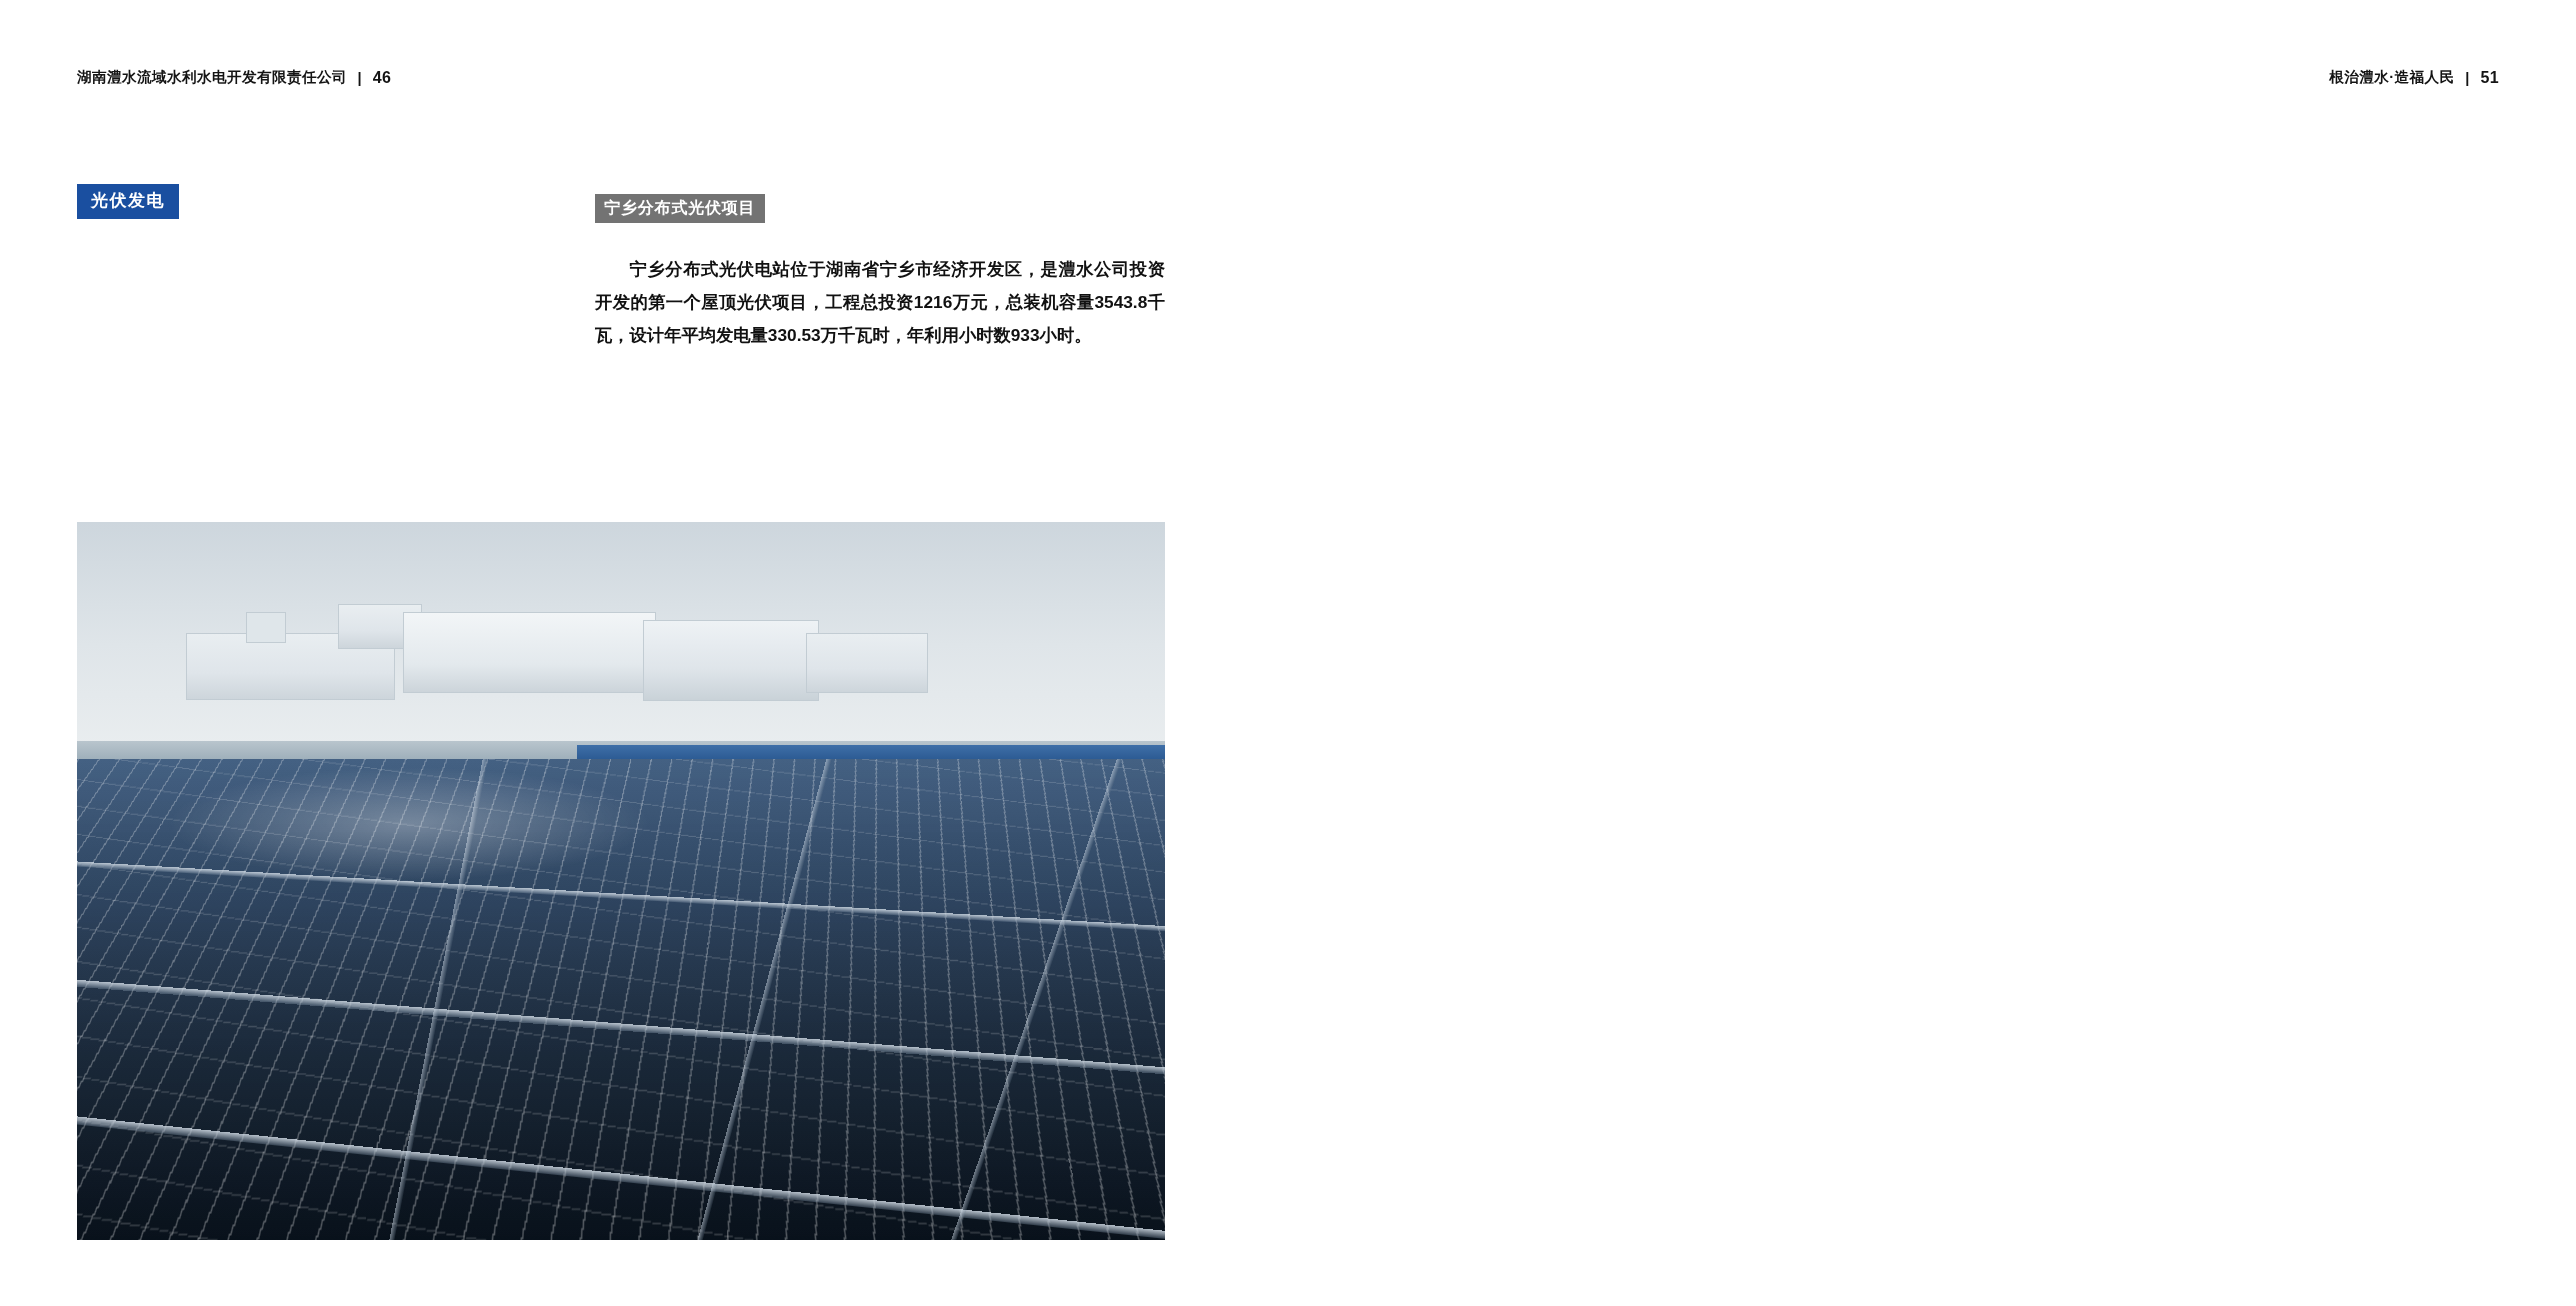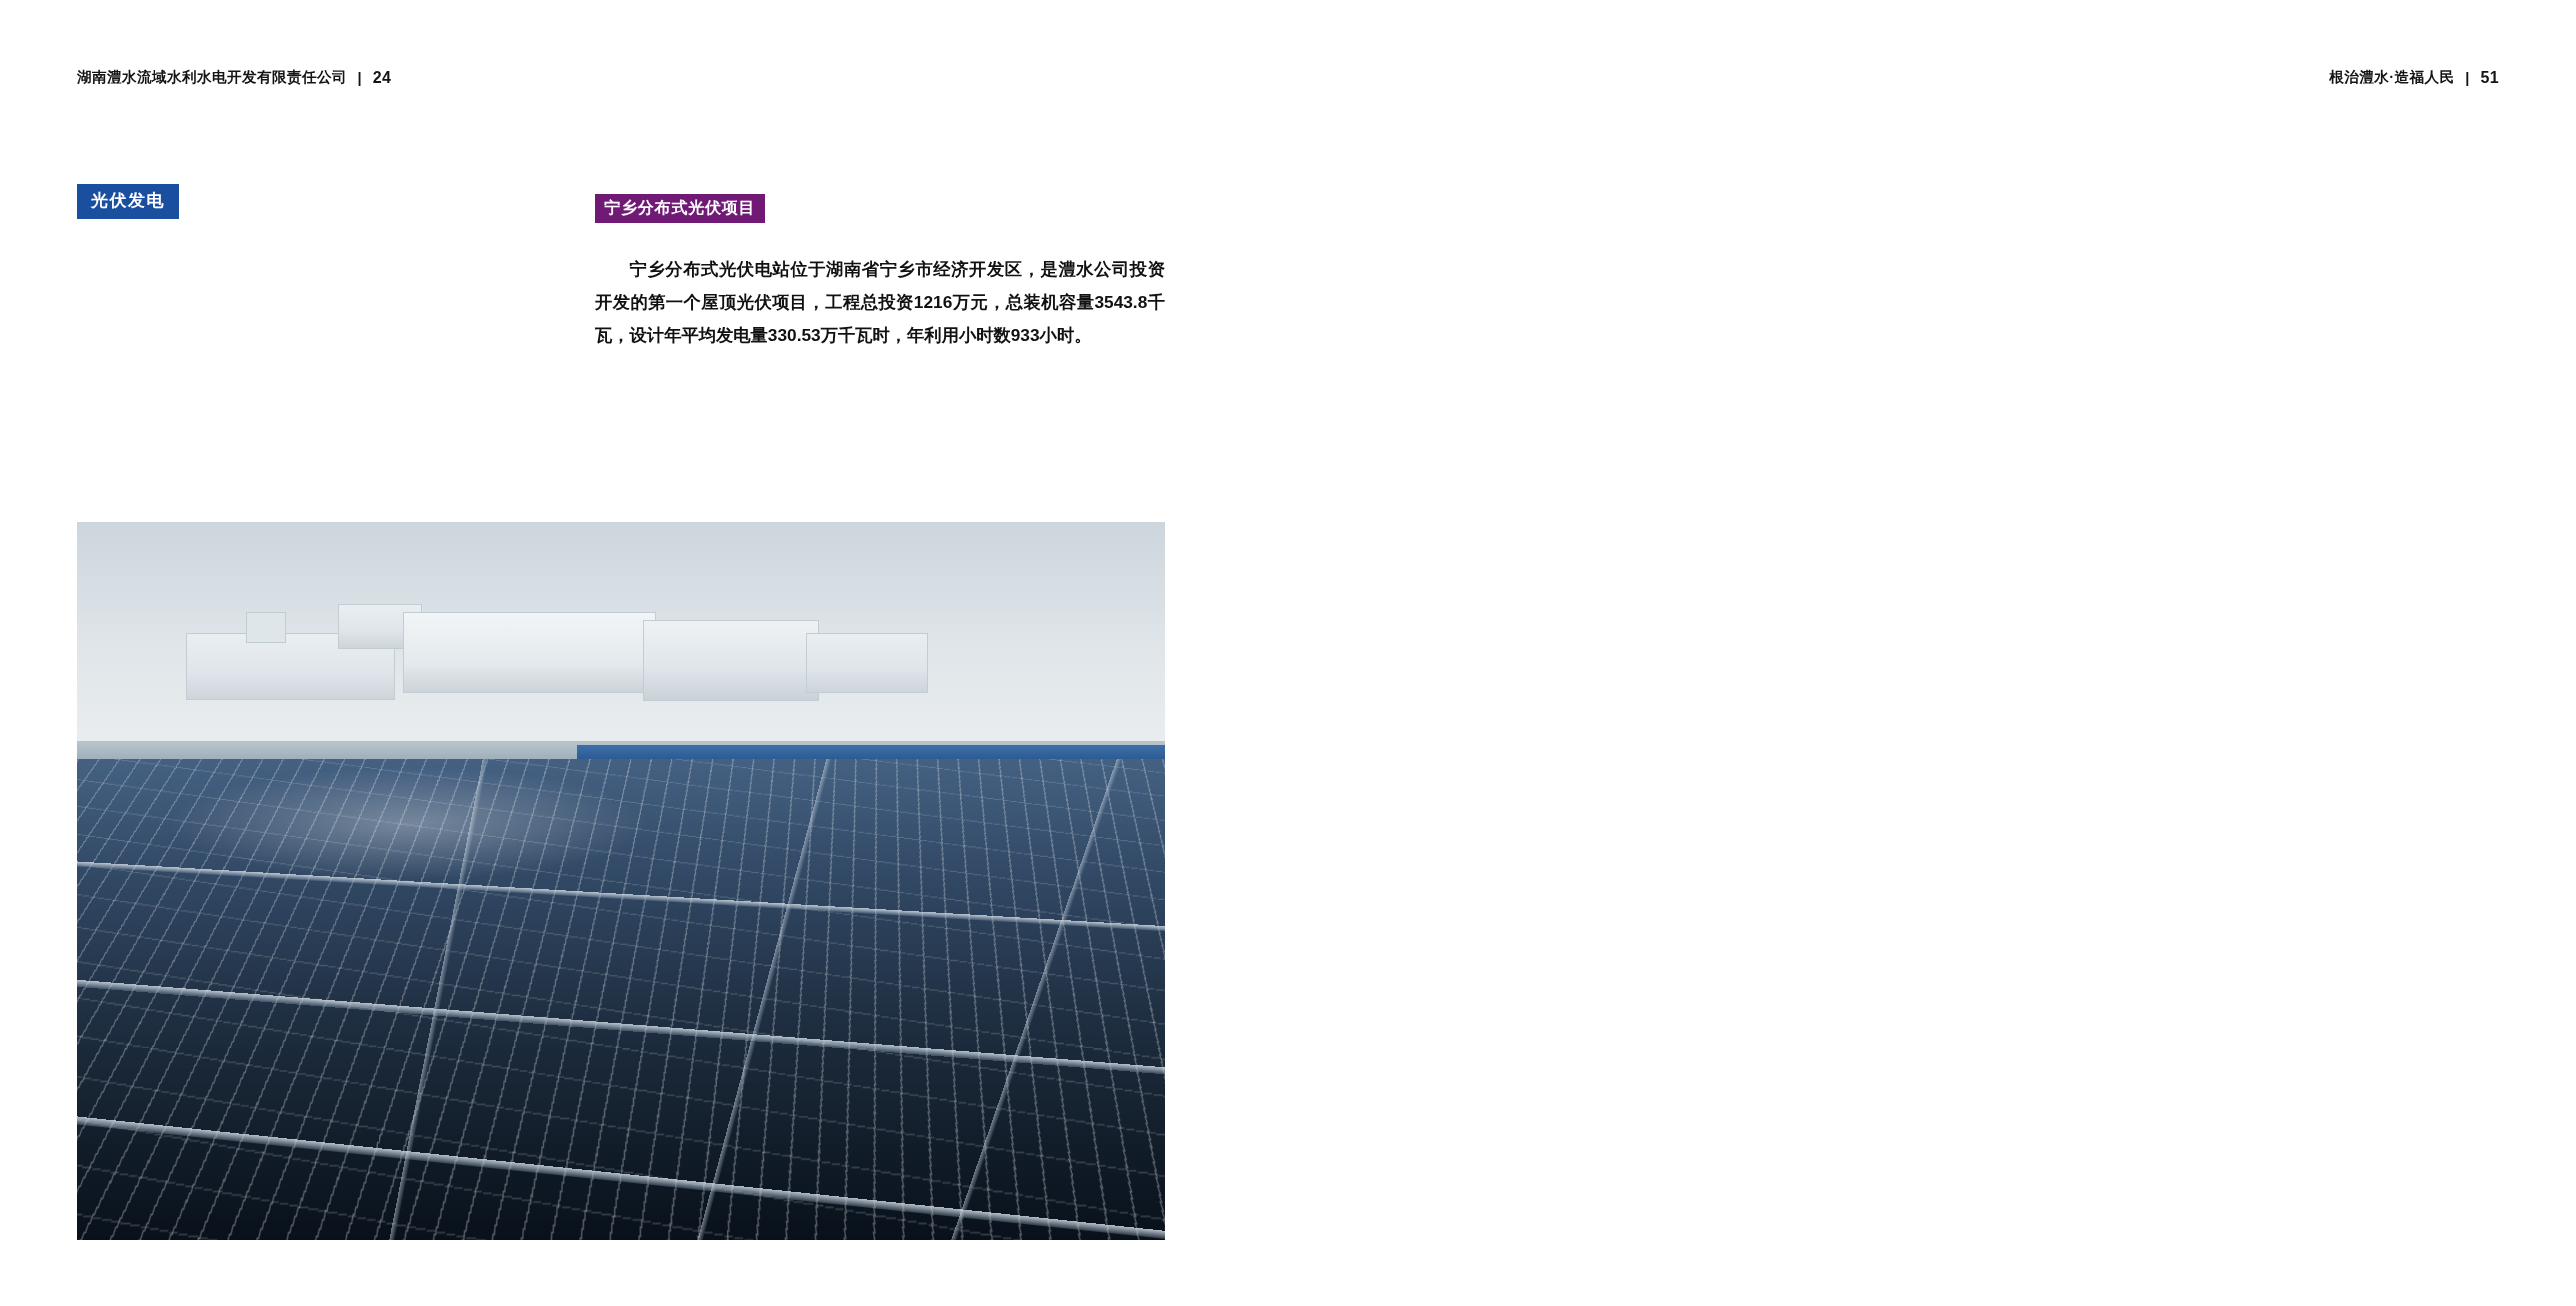--- a/index.html
+++ b/index.html
@@ -61,21 +61,21 @@
     background: #1a4fa0;
     color: #ffffff;
     font-size: 17px;
     font-weight: bold;
     letter-spacing: 1.5px;
     padding: 8.4px 14px 10px 14px;
     line-height: 1;
   }
   .chip-sub {
     display: inline-block;
-    background: #701a75;
+    background: #737373;
     color: #ffffff;
     font-size: 16px;
     font-weight: bold;
     letter-spacing: 0.8px;
     padding: 6.1px 9.2px 7px 9.2px;
     line-height: 1;
   }
 
   
   .left-title-wrap {
@@ -178,21 +178,21 @@
 </head>
 <body>
 
 <div class="spread">
 
   <div class="page page-left">
 
     <div class="runhead runhead-left">
       <span>湖南澧水流域水利水电开发有限责任公司</span>
       <span class="sep">|</span>
-      <span class="folio">24</span>
+      <span class="folio">46</span>
     </div>
 
     <div class="left-title-wrap">
       <span class="chip-main">光伏发电</span>
     </div>
 
     <div class="left-sub-wrap">
       <span class="chip-sub">宁乡分布式光伏项目</span>
     </div>
 

